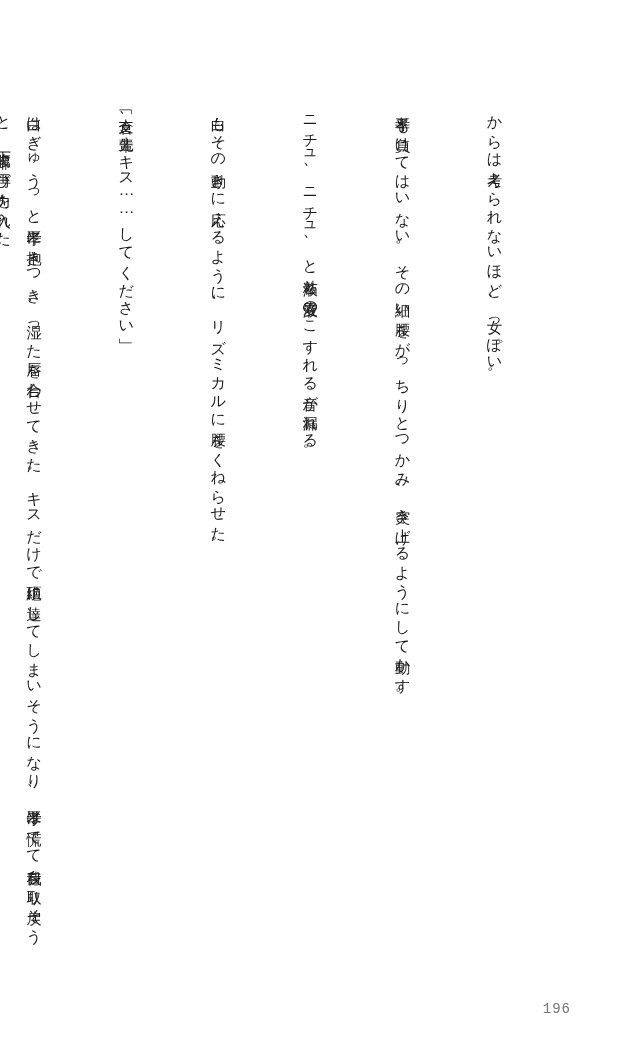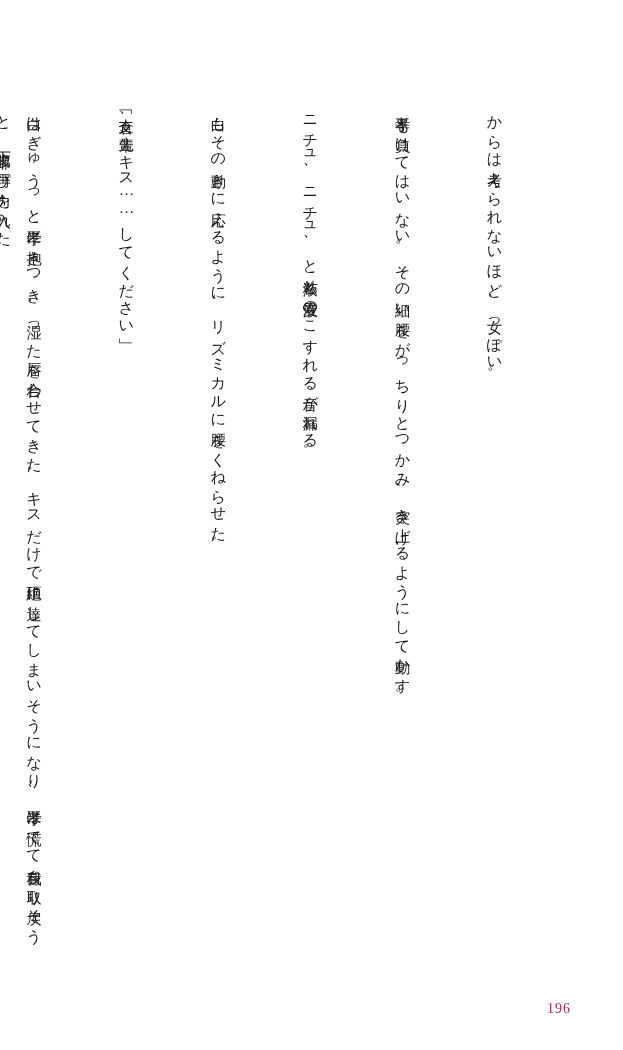--- a/index.html
+++ b/index.html
@@ -42,22 +42,22 @@
     margin: 0;
     padding: 0;
     display: block;
   }
   .page-number {
     position: absolute;
     right: 52px;
     bottom: 33px;
     font-size: 14px;
     letter-spacing: 1px;
-    font-family: Liberation Serif, serif;
-    color: #be185d;
+    font-family: Liberation Mono, monospace;
+    color: #737373;
   }
 </style>
 </head>
 <body>
 
 <div class="page">
 
   <div class="text-block">
     <span class="line">からは考えられないほど、女っぽい。</span>
     <span class="line">孝平も負けてはいない。その細い腰をがっちりとつかみ、突き上げるようにして動かす。</span>

